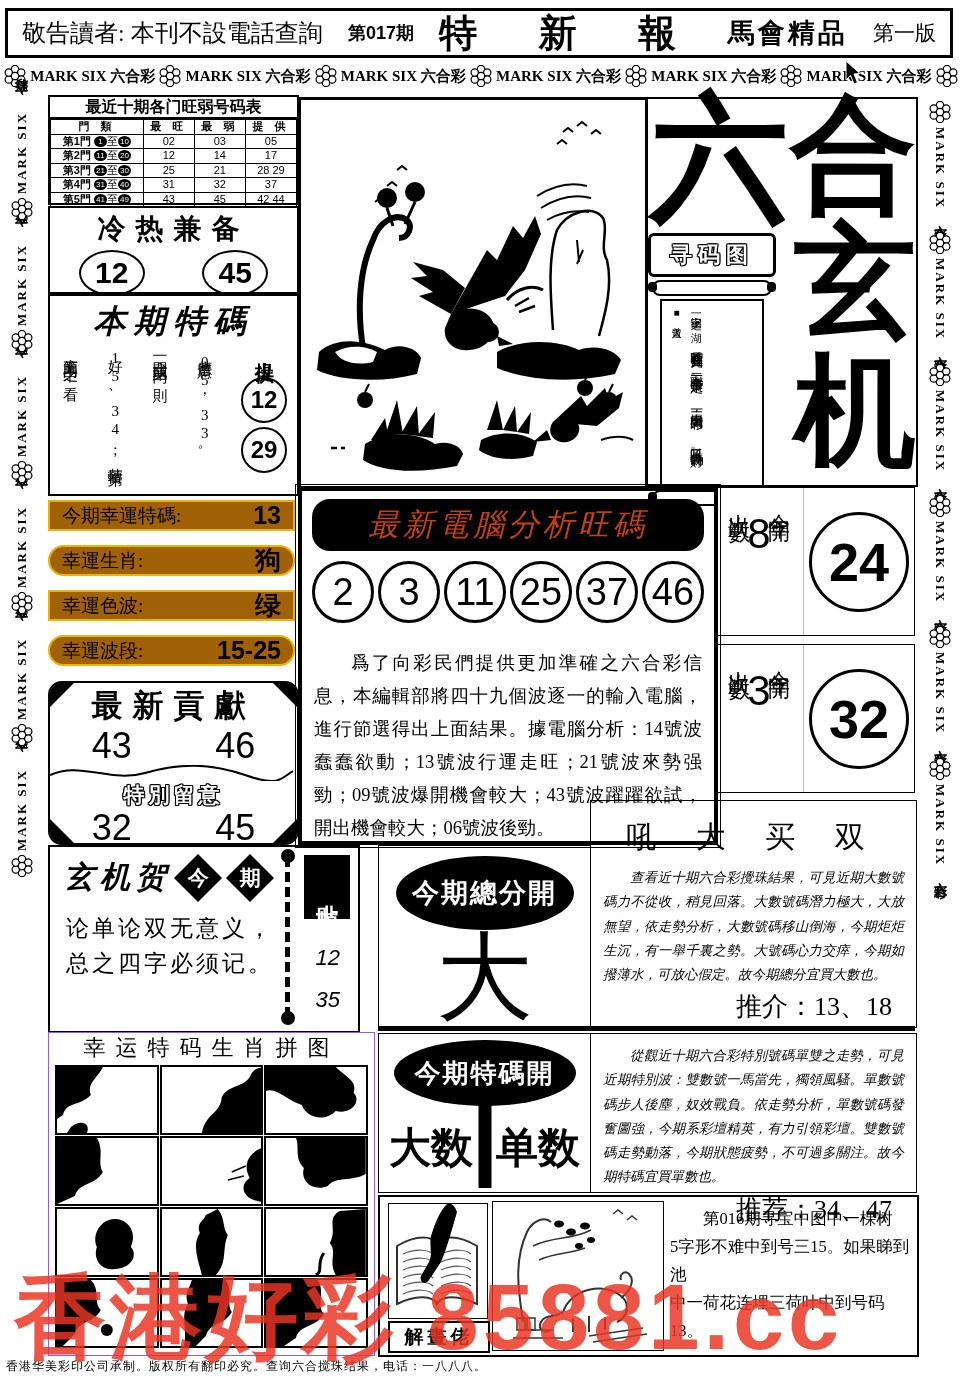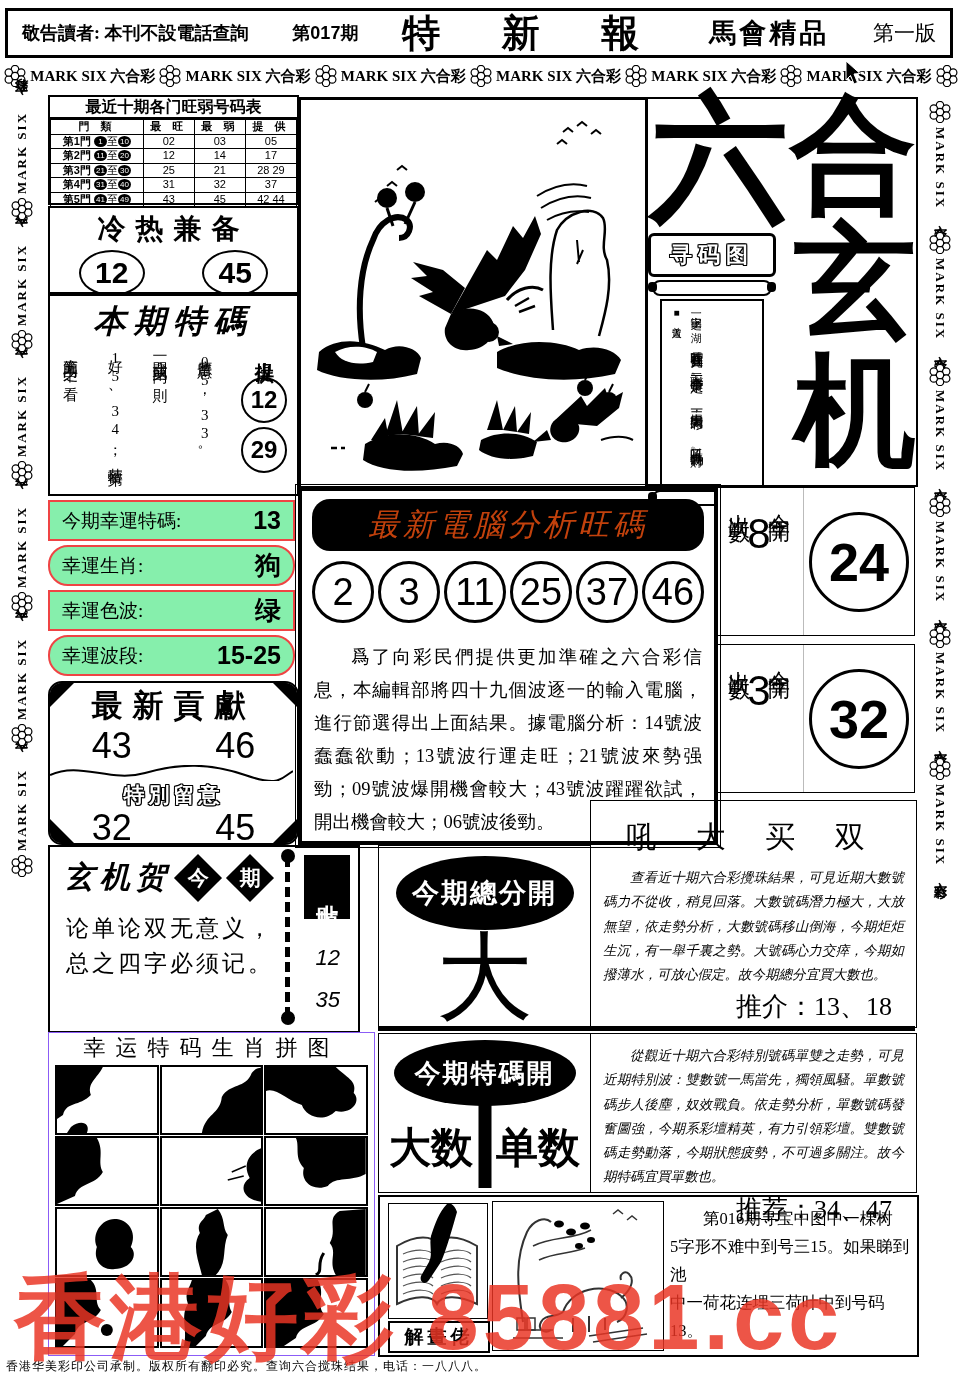--- a/index.html
+++ b/index.html
@@ -4,21 +4,21 @@
 <style>
   html,body{margin:0;padding:0;background:#888;}
   .page{position:relative;width:962px;height:1388px;background:#fff;overflow:hidden;
         font-family:"Liberation Sans",sans-serif;color:#000;}
   .abs{position:absolute;}
   .serif{font-family:"Liberation Serif",serif;}
   .dbl{outline:1px solid #000;outline-offset:2px;}
   
   #hdr{left:5px;top:8px;width:948px;height:50px;border:3px solid #000;display:flex;align-items:center;
        justify-content:space-between;padding:0 14px;box-sizing:border-box;}
-  #hdr .notice{font-size:18px;font-weight:bold;}
+  #hdr .notice{font-size:24px;font-weight:normal;}
   #hdr .issue{font-size:18px;font-weight:bold;}
   #hdr .title{font-size:38px;font-weight:bold;letter-spacing:26px;white-space:nowrap;}
   #hdr .subtitle{font-size:27px;font-weight:bold;letter-spacing:3px;}
   #hdr .edition{font-size:21px;}
   
   #marq{left:0;top:60px;width:962px;height:32px;display:flex;align-items:center;justify-content:space-evenly;}
   #marq span{font-size:15px;font-weight:bold;font-family:"Liberation Serif",serif;white-space:nowrap;}
   .flower{width:22px;height:22px;flex:none;}
   
   .strip{top:95px;width:44px;height:1260px;display:flex;flex-direction:column;align-items:center;}
@@ -46,21 +46,21 @@
   #special{left:48px;top:294px;width:247px;height:198px;border:2px solid #000;}
   #special .t{font-size:32px;font-weight:bold;text-align:center;letter-spacing:8px;margin:4px 0 2px;font-style:italic;}
   #special .cols{display:flex;justify-content:space-between;padding:2px 10px 0 12px;height:148px;}
   .vcol{writing-mode:vertical-rl;text-orientation:upright;font-family:"Liberation Serif",serif;
         font-size:15px;line-height:1.1;letter-spacing:2px;}
   #special .provide{display:flex;flex-direction:column;align-items:center;gap:4px;}
   #special .provide .vcol{font-size:19px;font-weight:bold;}
   #special .pcirc{width:42px;height:42px;border:2px solid #000;border-radius:50%;display:flex;
                   align-items:center;justify-content:center;font-size:24px;font-weight:bold;flex:none;}
   
-  .lrow{left:48px;width:247px;height:41px;border:2px solid #ef4444;background:#86efac;box-sizing:border-box;
+  .lrow{left:48px;width:247px;height:31px;border:2px solid #eab308;background:#a16207;box-sizing:border-box;
         display:flex;align-items:center;justify-content:space-between;padding:0 12px;}
   .lrow .lab{font-size:19px;font-family:"Liberation Serif",serif;}
   .lrow .val{font-size:25px;font-weight:bold;}
   .lrow .valc{font-size:26px;font-family:"Liberation Serif",serif;font-weight:bold;}
   .round{border-radius:20px;}
   
   #contrib{left:48px;top:681px;width:247px;height:160px;border:2px solid #000;border-radius:14px;text-align:center;overflow:hidden;}
   #contrib .t{font-size:31px;font-weight:bold;letter-spacing:10px;margin-top:2px;}
   #contrib .nums{display:flex;justify-content:space-around;font-size:36px;line-height:1.05;}
   .corner{position:absolute;width:0;height:0;border:13px solid transparent;}
@@ -108,21 +108,21 @@
       font-family:"Liberation Serif",serif;font-size:13px;line-height:1.55;letter-spacing:1px;}
   #scroll .intro{font-size:11px;margin-left:4px;}
   #scroll .sig{font-size:10px;}
   
   #analysis{left:298px;top:487px;width:412px;height:350px;border:4px solid #000;z-index:5;}
   #analysis .banner{margin:8px 10px 6px;background:#000;border-radius:18px;height:52px;display:flex;
       align-items:center;justify-content:center;font-size:31px;letter-spacing:4px;}
   #analysis .nums{display:flex;justify-content:space-between;padding:4px 10px;}
   .ncirc{width:56px;height:56px;border:3px solid #000;border-radius:50%;display:flex;align-items:center;
       justify-content:center;font-size:38px;}
-  #analysis .para{font-family:"Liberation Serif",serif;font-size:18.5px;line-height:1.78;margin:14px 12px;
+  #analysis .para{font-family:"Liberation Serif",serif;font-size:18.5px;line-height:1.78;margin:20px 12px;
       text-align:justify;text-indent:2em;}
   
   .appcell{left:714px;width:201px;height:149px;border:1px solid #000;background:#fff;box-sizing:border-box;display:flex;}
   .appcell .labs{width:88px;display:flex;flex-direction:column;align-items:center;border-right:1px solid #bbb;}
   .appcell .vpair{display:flex;gap:10px;margin-top:8px;}
   .appcell .vpair span{writing-mode:vertical-rl;text-orientation:upright;font-size:22px;
       font-family:"Liberation Serif",serif;letter-spacing:4px;}
   .appcell .cnt{font-size:42px;margin-top:2px;}
   .appcell .cwrap{flex:1;display:flex;align-items:center;justify-content:center;}
   .bigcirc{width:94px;height:94px;border:3px solid #000;border-radius:50%;display:flex;align-items:center;

